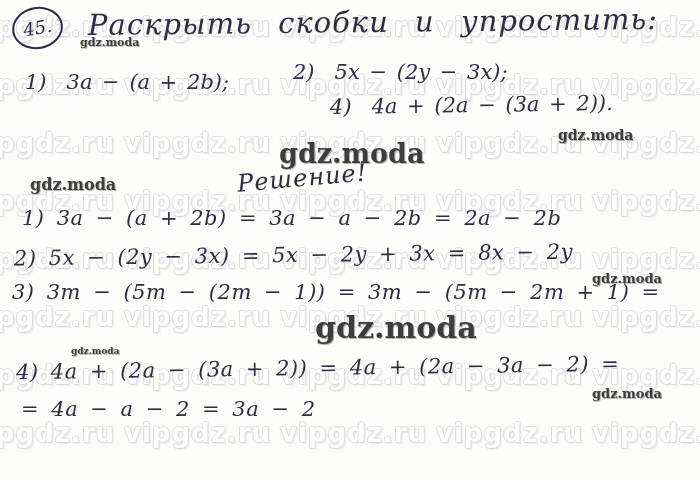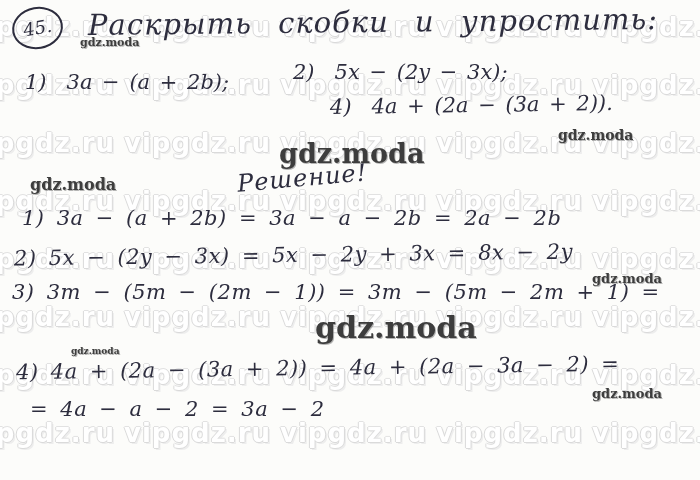--- a/index.html
+++ b/index.html
@@ -40,21 +40,21 @@
   .t2{left:293px;top:60px;font-style:italic;}
   .t3{left:22px;top:91px;}
   .t4{left:330px;top:93px;transform:rotate(-0.8deg);}
   .heading{position:absolute;left:237px;top:165px;font-size:24px;letter-spacing:1px;transform:rotate(-5deg);}
   .sol{position:absolute;font-size:21px;word-spacing:5px;letter-spacing:.5px;}
   .sl0{left:22px;top:206px;}
   .sl1{left:14px;top:243px;transform:rotate(-0.7deg);}
   .sl2{left:12px;top:280px;}
   .sl3{left:30px;top:317px;}
   .sl4{left:16px;top:356px;transform:rotate(-0.8deg);}
-  .sl5{left:30px;top:397px;}
+  .sl5{left:21px;top:397px;}
 </style>
 </head>
 <body>
 
 <div class="page">
 
   <div>
       <span class="bg-wm" style="left: -32px; top: 12px;">vipgdz.ru</span>
       <span class="bg-wm" style="left: 124px; top: 12px;">vipgdz.ru</span>
       <span class="bg-wm" style="left: 280px; top: 12px;">vipgdz.ru</span>

